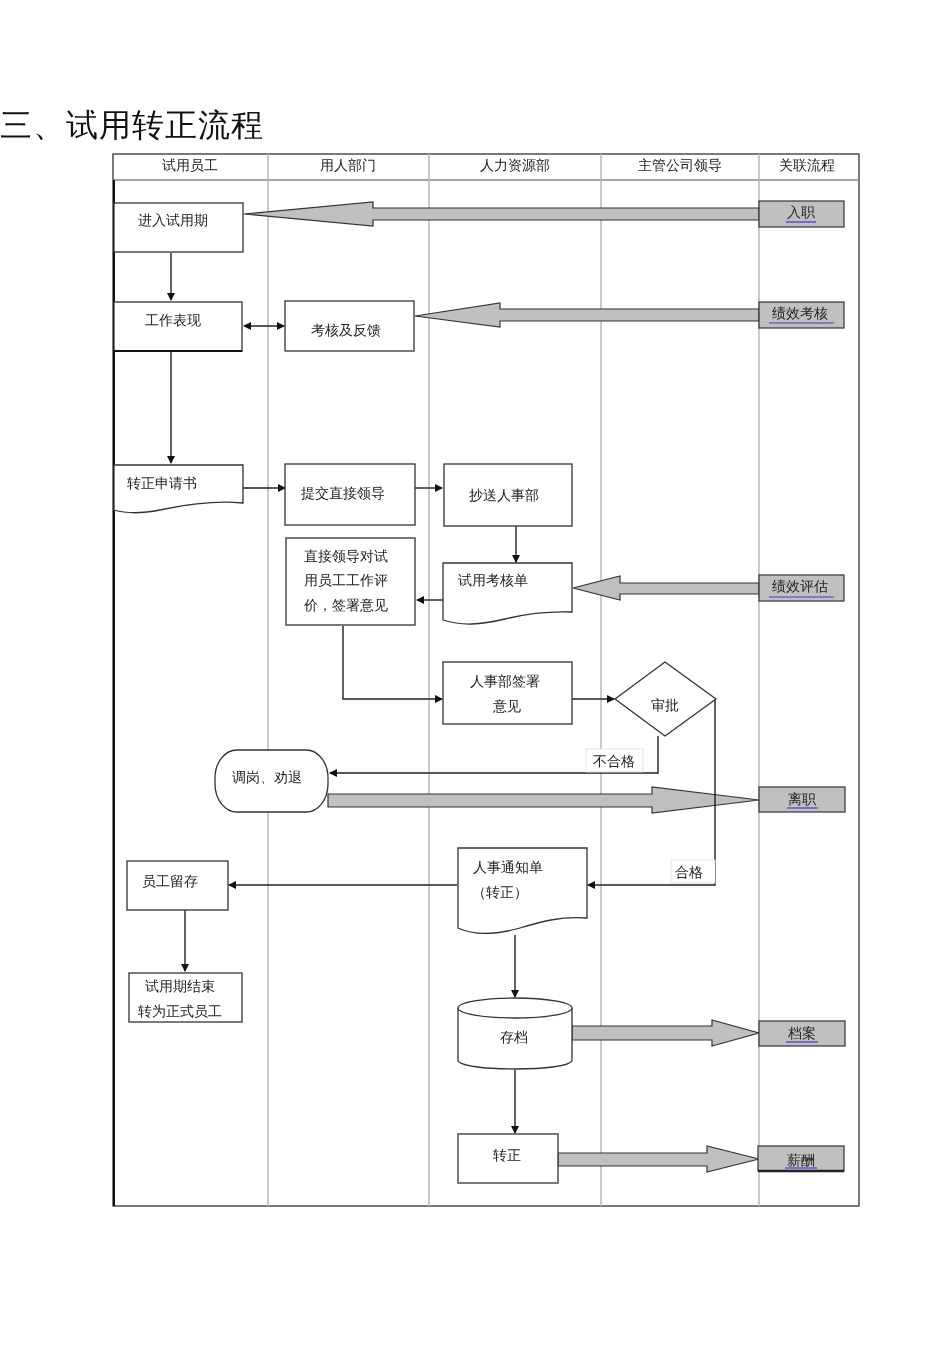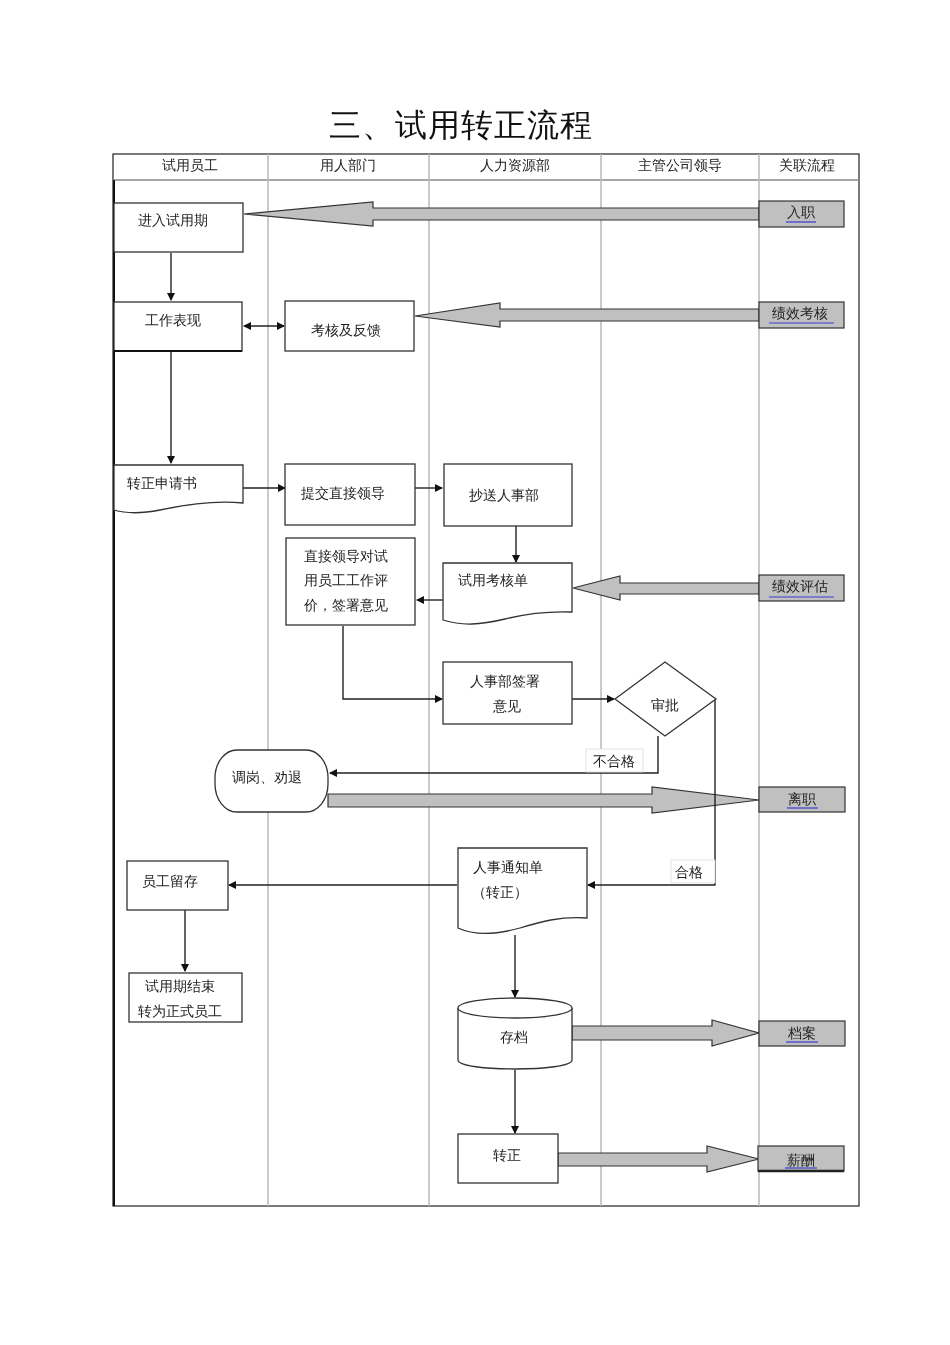--- a/index.html
+++ b/index.html
@@ -1,18 +1,18 @@
 <!DOCTYPE html>
 <html><head>
 <meta charset="utf-8">
 <style>
   html, body { margin: 0; padding: 0; background: #ffffff; }
   body { width: 950px; height: 1345px; position: relative; overflow: hidden;
          font-family: "DejaVu Serif", "Liberation Serif", serif; color: #222; }
-  #title { position: absolute; left: 0; width: 922px; top: 104px; text-align: center;
+  #title { position: absolute; left: 0; width: 922px; top: 104px; text-align: left;
            font-size: 32px; letter-spacing: 1px; color: #111; }
   svg#diagram { position: absolute; left: 0; top: 0; }
   .lane-head { font-size: 14px; fill: #222; }
   .node-text { font-size: 14px; fill: #222; }
   .link-text { font-size: 14px; fill: #222; }
   .label-text { font-size: 14px; fill: #222; }
 </style>
 </head>
 <body>
 

